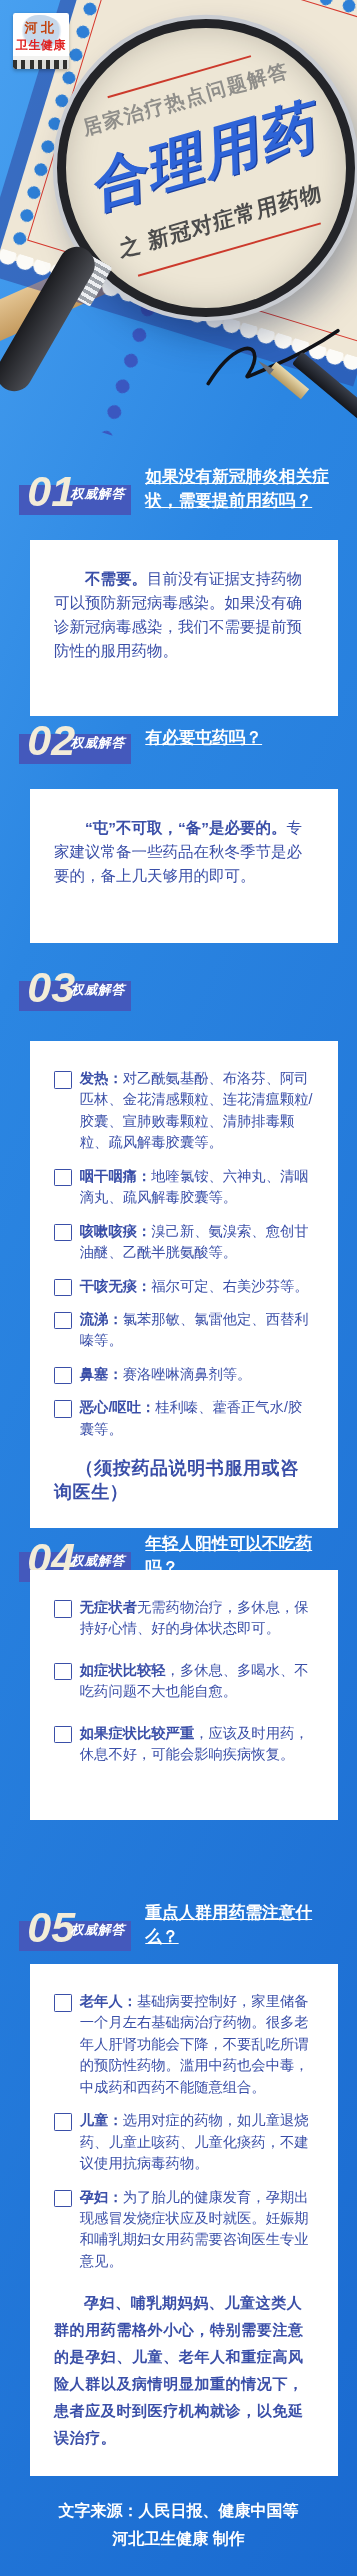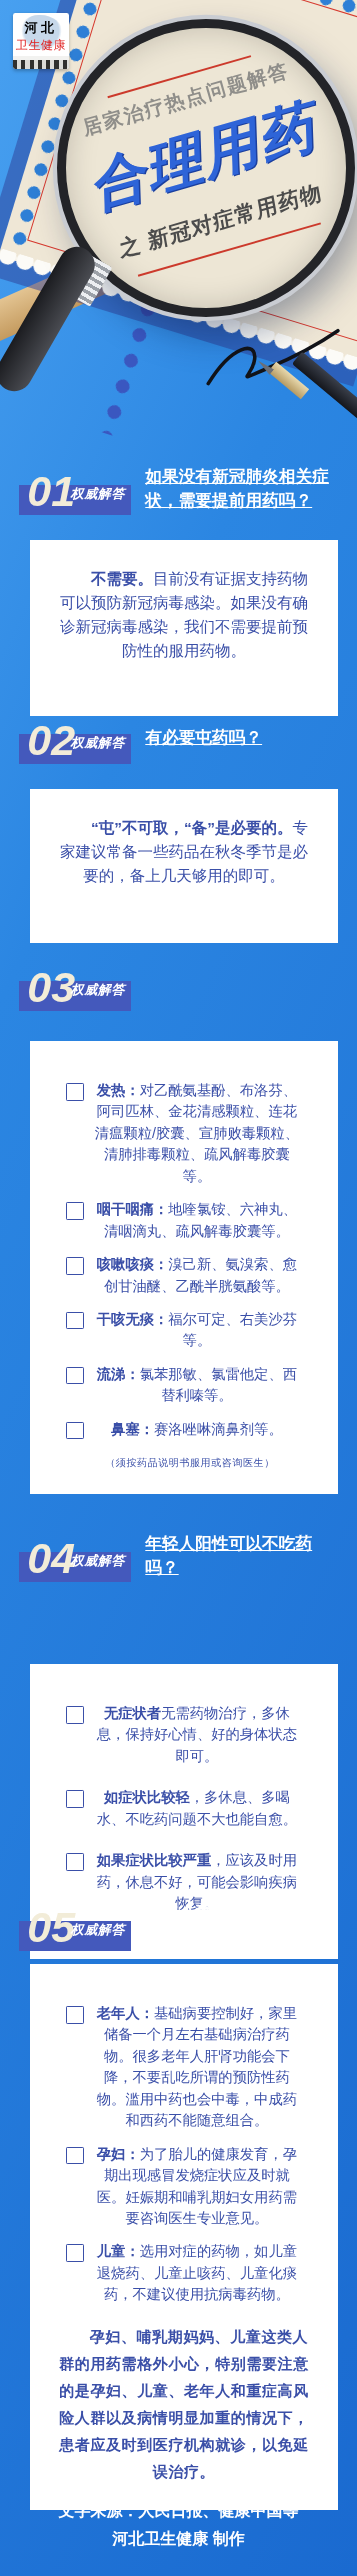--- a/index.html
+++ b/index.html
@@ -50,50 +50,50 @@
         background:linear-gradient(#3A3F4A,#14161C);transform:rotate(40deg);}
   .pen-grip{position:absolute;left:267px;top:374px;width:43px;height:13px;
         background:linear-gradient(#E8D9AE,#B69A62);transform:rotate(40deg);}
   .pen-nib{position:absolute;left:256px;top:363px;width:18px;height:7.1px;background:#6B6F76;
         clip-path:polygon(0 50%,100% 0,100% 100%);transform:rotate(40deg);}
   
   .logo{position:absolute;left:13px;top:13px;width:56px;height:56px;background:#FFFFFF;
         border-radius:2.4px;overflow:hidden;box-shadow:0 1.2px 3.6px rgba(0,0,0,.25);}
   .logo-map{position:absolute;left:7.1px;top:2.4px;width:43px;height:35px;border-radius:45% 55% 50% 50%;
         background:radial-gradient(circle at 50% 45%,#C7D8EA 0 60%,rgba(199,216,234,0) 70%);}
-  .logo-t1{position:absolute;left:0;right:0;top:6px;text-align:center;color:#000000;
+  .logo-t1{position:absolute;left:0;right:0;top:6px;text-align:center;color:#c2410c;
         font-family:"DejaVu Serif",serif;font-weight:700;font-size:13px;letter-spacing:3.6px;}
   .logo-t2{position:absolute;left:0;right:0;top:24px;text-align:center;color:#E02020;
-        font-family:"DejaVu Serif",serif;font-weight:400;font-size:12px;letter-spacing:0.6px;}
+        font-family:"DejaVu Serif",serif;font-weight:700;font-size:12px;letter-spacing:0.6px;}
   .logo-wall{position:absolute;left:0;right:0;bottom:0;height:13px;
         background:linear-gradient(#F2F2F0 0 3.6px,rgba(0,0,0,0) 3.6px),
                    repeating-linear-gradient(90deg,#30302E 0 4.2px,#DCDCD8 4.2px 8.3px);}
   
   .sec-head{position:absolute;left:19px;width:321px;display:flex;align-items:center;}
   .badge{position:relative;width:112px;height:52px;flex-shrink:0;}
   .badge-rect{position:absolute;left:0;bottom:0;width:112px;height:30px;background:#4459BC;}
   .num{position:absolute;left:8.3px;bottom:3.6px;font-size:43px;line-height:.95;font-weight:700;
        font-style:italic;color:#F2ECD8;}
   .tag{position:absolute;right:6px;bottom:12px;font-size:13px;font-style:italic;font-weight:700;
        color:#FFFFFF;letter-spacing:0.6px;}
   .question{margin:0 0 0 14.3px;color:#FFFFFF;font-size:16.7px;font-weight:700;line-height:1.42;text-decoration:underline;}
   .card{position:absolute;left:30px;width:308px;background:#FFFFFF;box-sizing:border-box;
-        padding:27px 24px 24px 24px;color:#3A4FA8;text-align:center;}
+        padding:27px 24px 24px 24px;color:#3A4FA8;}
   .card::before{content:"";position:absolute;left:-12px;top:12px;width:100%;height:100%;
         background:#3C52B0;z-index:-1;}
   .para{margin:0;font-size:15.5px;line-height:1.55;text-indent:2em;}
   .lead{font-weight:900;}
-  .qlist{list-style:none;margin:12px;padding:0;}
+  .qlist{list-style:none;margin:0;padding:0;}
   .qitem{display:flex;gap:8.3px;margin-bottom:12px;font-size:14.3px;line-height:1.5;}
   .card-roomy .qitem{margin-bottom:20px;}
   .checkbox{width:15.5px;height:15.5px;border:1.8px solid #3A4FA8;border-radius:1.2px;flex-shrink:0;
         margin-top:3px;background:#FFFFFF;}
   .qtext{flex:1;}
   .qlabel{font-weight:900;}
-  .note{margin:15.5px 0 0 0;font-family:"DejaVu Serif",serif;font-weight:400;font-size:10px;
+  .note{margin:15.5px 0 0 0;font-family:"DejaVu Serif",serif;font-weight:700;font-size:18px;
         text-indent:1.2em;letter-spacing:0.6px;}
   .closing{margin:18px 0 0 0;font-family:Liberation Serif, serif;font-weight:700;font-size:15px;
         line-height:1.8;text-indent:2em;letter-spacing:0.6px;}
   
   .footer{position:absolute;left:0;top:2497px;width:357px;text-align:center;color:#FFFFFF;
         font-size:16px;font-weight:700;line-height:1.75;}
 </style>
 </head>
 <body>
 
@@ -183,33 +183,37 @@
         <span class="qtext"><strong class="qlabel">干咳无痰：</strong><span>福尔可定、右美沙芬等。</span></span>
       </li>
       <li class="qitem">
         <span class="checkbox"></span>
         <span class="qtext"><strong class="qlabel">流涕：</strong><span>氯苯那敏、氯雷他定、西替利嗪等。</span></span>
       </li>
       <li class="qitem">
         <span class="checkbox"></span>
         <span class="qtext"><strong class="qlabel">鼻塞：</strong><span>赛洛唑啉滴鼻剂等。</span></span>
       </li>
+      <li class="qitem">
+        <span class="checkbox"></span>
+        <span class="qtext"><strong class="qlabel">恶心/呕吐：</strong><span>桂利嗪、藿香正气水/胶囊等。</span></span>
+      </li>
     </ul>
     <p class="note">（须按药品说明书服用或咨询医生）</p>
   </div>
 
   <div class="sec-head" style="top:1530px">
     <div class="badge">
       <div class="badge-rect"></div>
       <span class="num">04</span>
       <span class="tag">权威解答</span>
     </div>
     <h2 class="question">年轻人阳性可以不吃药吗？</h2>
   </div>
-  <div class="card card-roomy" style="top:1664px;min-height:250px">
+  <div class="card card-roomy" style="top:1570px;min-height:250px">
     <ul class="qlist">
       <li class="qitem">
         <span class="checkbox"></span>
         <span class="qtext"><strong class="qlabel">无症状者</strong><span>无需药物治疗，多休息，保持好心情、好的身体状态即可。</span></span>
       </li>
       <li class="qitem">
         <span class="checkbox"></span>
         <span class="qtext"><strong class="qlabel">如症状比较轻</strong><span>，多休息、多喝水、不吃药问题不大也能自愈。</span></span>
       </li>
       <li class="qitem">
@@ -228,25 +232,25 @@
     <h2 class="question">重点人群用药需注意什么？</h2>
   </div>
   <div class="card" style="top:1964px;min-height:483px">
     <ul class="qlist">
       <li class="qitem">
         <span class="checkbox"></span>
         <span class="qtext"><strong class="qlabel">老年人：</strong><span>基础病要控制好，家里储备一个月左右基础病治疗药物。很多老年人肝肾功能会下降，不要乱吃所谓的预防性药物。滥用中药也会中毒，中成药和西药不能随意组合。</span></span>
       </li>
       <li class="qitem">
         <span class="checkbox"></span>
+        <span class="qtext"><strong class="qlabel">儿童：</strong><span>选用对症的药物，如儿童退烧药、儿童止咳药、儿童化痰药，不建议使用抗病毒药物。</span></span>
+      </li>
+      <li class="qitem">
+        <span class="checkbox"></span>
         <span class="qtext"><strong class="qlabel">孕妇：</strong><span>为了胎儿的健康发育，孕期出现感冒发烧症状应及时就医。妊娠期和哺乳期妇女用药需要咨询医生专业意见。</span></span>
-      </li>
-      <li class="qitem">
-        <span class="checkbox"></span>
-        <span class="qtext"><strong class="qlabel">儿童：</strong><span>选用对症的药物，如儿童退烧药、儿童止咳药、儿童化痰药，不建议使用抗病毒药物。</span></span>
       </li>
     </ul>
     <p class="closing">孕妇、哺乳期妈妈、儿童这类人群的用药需格外小心，特别需要注意的是孕妇、儿童、老年人和重症高风险人群以及病情明显加重的情况下，患者应及时到医疗机构就诊，以免延误治疗。</p>
   </div>
 
   <div class="footer">
     <div>文字来源：人民日报、健康中国等</div>
     <div>河北卫生健康 制作</div>
   </div>
 

